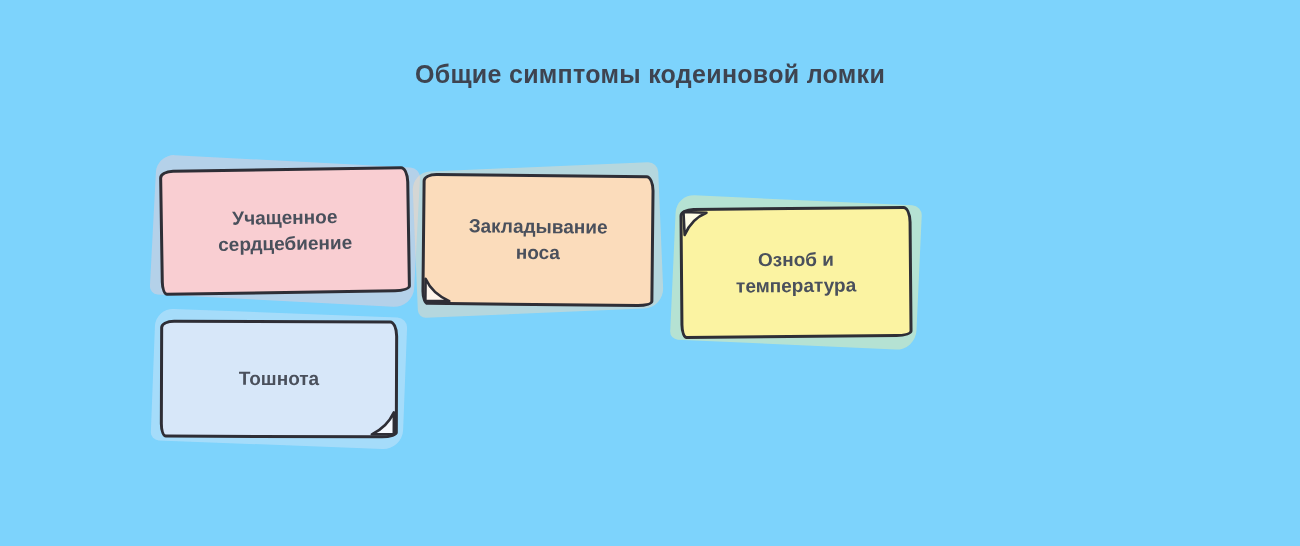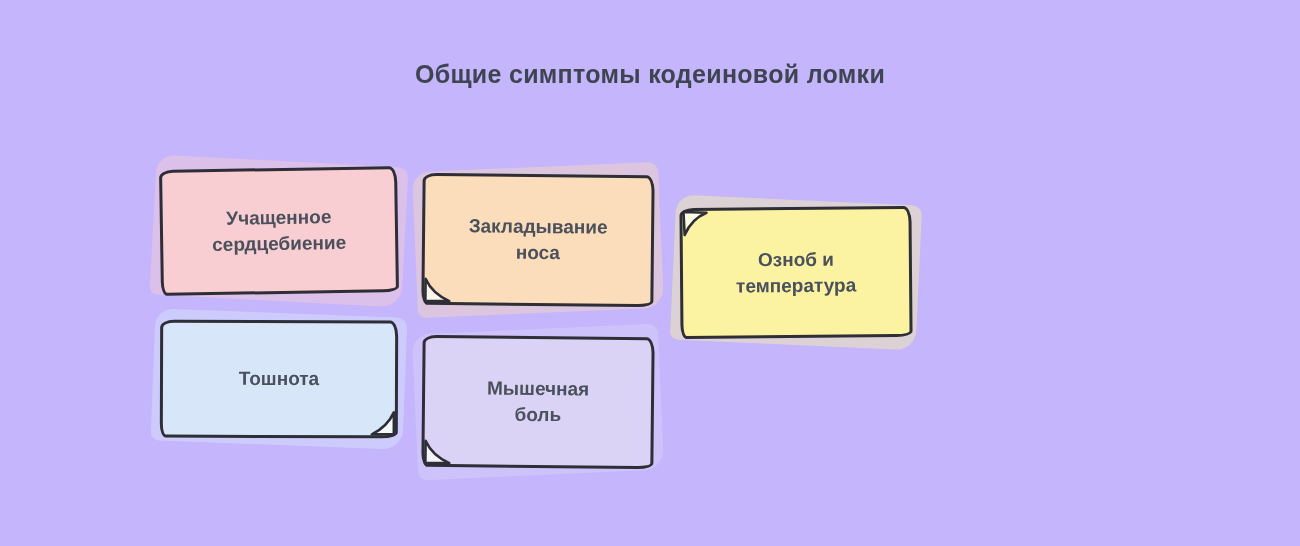--- a/index.html
+++ b/index.html
@@ -1,16 +1,16 @@
 <!DOCTYPE html>
 <html><head>
 <meta charset="utf-8">
 <style>
   html,body{margin:0;padding:0;background:#f7f7fb;font-family:"Liberation Sans",sans-serif;}
-  .canvas{position:relative;width:1300px;height:546px;background:#c4b5fd;overflow:hidden;}
+  .canvas{position:relative;width:1300px;height:546px;background:#7dd3fc;overflow:hidden;}
 
   .title{
     position:absolute;top:60px;left:0;width:100%;
     text-align:center;font-size:25px;font-weight:bold;
     color:#3e4450;letter-spacing:.3px;
   }
 
   .card-slot{position:absolute;}
 
   
@@ -29,21 +29,21 @@
     border-radius:14px 8px 16px 6px / 8px 16px 6px 14px;
     display:flex;align-items:center;justify-content:center;
     text-align:center;padding:8px 18px;box-sizing:border-box;
   }
 
   .label{
     font-size:19px;font-weight:bold;color:#4a505c;line-height:1.35;
   }
 
   
-  .slot1{left:160px;top:168px;width:238px;height:126px;}
+  .slot1{left:160px;top:168px;width:238px;height:126px;padding-left:12px;}
   .slot2{left:422px;top:174px;width:232px;height:132px;border-radius:27px;}
   .slot3{left:680px;top:163px;width:232px;height:131px;margin-top:44px;}
   .slot4{left:936px;top:176px;width:232px;height:134px;}
   .slot5{left:160px;top:320px;width:238px;height:118px;}
   .slot6{left:422px;top:336px;width:232px;height:132px;}
 
   .slot1 .card{transform:rotate(-0.9deg);}
   .slot2 .card{transform:rotate(0.6deg);}
   .slot3 .card{transform:rotate(-0.5deg);}
   .slot4 .card{transform:rotate(0.9deg);}
@@ -108,23 +108,14 @@
   <div class="card-slot slot5" style="--card-color: #d7e7f9;">
     <div class="smear"></div>
     <div class="card">
       <svg class="fold fold-br" viewBox="0 0 30 30">
           <path d="M27 27 L5 27 Q20 20 27 5 Z"></path>
         </svg>
       <span class="label">Тошнота</span>
     </div>
   </div>
 
-  <div class="card-slot slot6" style="--card-color: #dbd3f6;">
-    <div class="smear"></div>
-    <div class="card">
-      <svg class="fold fold-bl" viewBox="0 0 30 30">
-          <path d="M3 27 L3 5 Q10 20 27 27 Z"></path>
-        </svg>
-      <span class="label">Мышечная боль</span>
-    </div>
-  </div>
 
 </div>
 
 </body></html>

